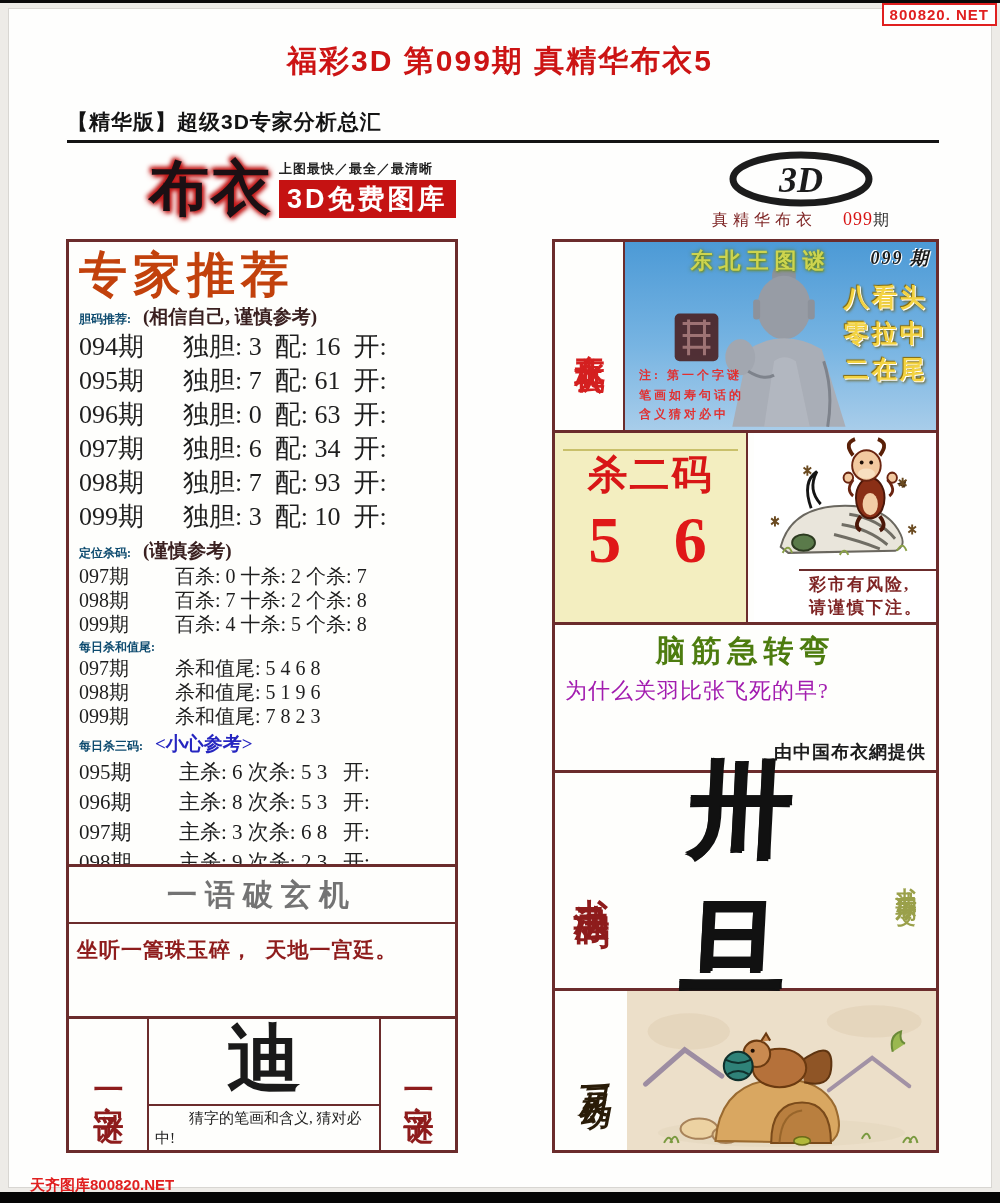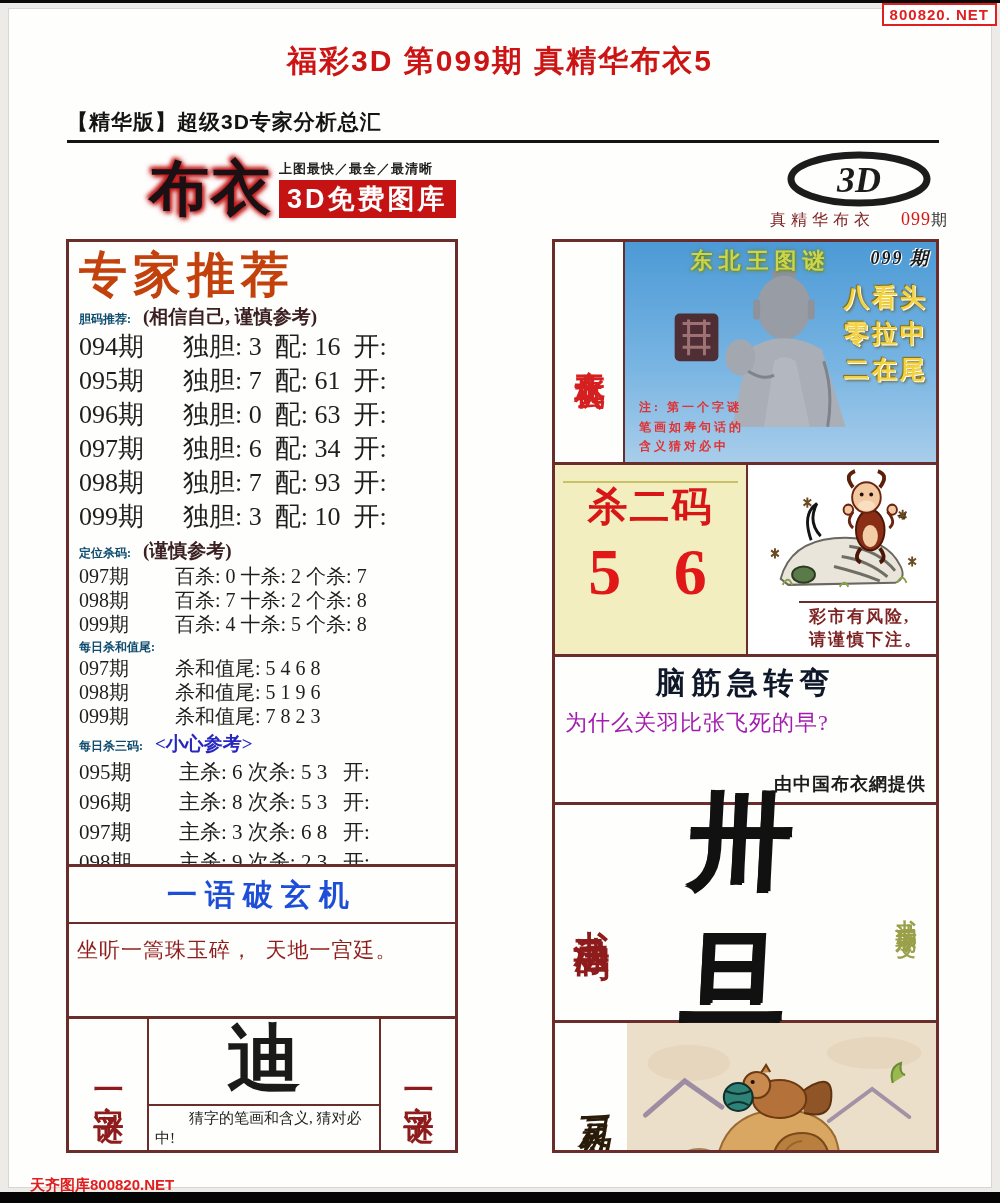--- a/index.html
+++ b/index.html
@@ -24,21 +24,21 @@
     font-family:"Liberation Sans","DejaVu Sans",sans-serif;
     font-size:30px; font-weight:bold; letter-spacing:2px;
   }
   .section-header {
     margin:26px 0 0 58px; color:#141414;
     font-family:"Liberation Sans","DejaVu Sans",sans-serif;
     font-size:21px; font-weight:bold; letter-spacing:1px;
   }
   .header-rule { margin:4px 0 0 58px; width:872px; border-bottom:3px solid #141414; }
   
-  .masthead { display:flex; justify-content:space-between; align-items:center; padding:8px 44px 2px 140px; height:86px; }
+  .masthead { display:flex; justify-content:space-between; align-items:center; padding:8px 102px 2px 140px; height:86px; }
   .logo-left { display:flex; align-items:center; }
   .logo-buyi {
     font-size:60px; font-weight:bold; color:#1b1014; line-height:1;
     text-shadow:0 0 7px #c01414, 2px 2px 4px #c01414, -2px -2px 4px #c01414;
     letter-spacing:2px;
   }
   .logo-col { margin-left:6px; }
   .logo-tagline {
     font-family:"Liberation Sans","DejaVu Sans",sans-serif;
     font-size:13px; font-weight:bold; color:#222; letter-spacing:1px;
@@ -65,53 +65,53 @@
   .lbl-note { color:#3a2020; font-size:19px; font-weight:bold; margin-left:12px; }
   .drow { display:flex; align-items:baseline; white-space:pre; color:#1e1e1e; }
   .drow-lg { font-size:26px; line-height:34px; }
   .drow-lg .issue { width:104px; }
   .drow-md { font-size:20px; line-height:24px; }
   .drow-md .issue { width:96px; }
   .drow-sm { font-size:21px; line-height:30px; }
   .drow-sm .issue { width:100px; }
   
   .sec-riddle-phrase { border-top:3px solid #6b2c2c; height:152px; flex:none; }
-  .phrase-title { text-align:center; color:#1d4ed8; font-size:30px; font-weight:bold; letter-spacing:8px; padding:8px 0 6px 0; border-bottom:2px solid #6b2c2c; }
-  .phrase-poem { color:#8e1c1c; font-size:21px; font-weight:normal; padding:12px 4px 0 8px; letter-spacing:1px; white-space:pre; }
+  .phrase-title { text-align:center; color:#737373; font-size:30px; font-weight:bold; letter-spacing:8px; padding:8px 0 6px 0; border-bottom:2px solid #6b2c2c; }
+  .phrase-poem { color:#8e1c1c; font-size:21px; font-weight:bold; padding:12px 4px 0 8px; letter-spacing:1px; white-space:pre; }
   .phrase-gold { color:#151515; font-size:25px; font-weight:bold; font-style:italic; text-align:center; padding-top:8px; white-space:pre; }
   
   .sec-char-riddle { border-top:3px solid #6b2c2c; height:134px; flex:none; display:flex; }
   .vcell { width:80px; display:flex; align-items:center; justify-content:center; }
   .vcell-l { border-right:2px solid #6b2c2c; }
   .vcell-r { border-left:2px solid #6b2c2c; width:76px; }
   .vtext-red { writing-mode:vertical-rl; text-orientation:upright; color:#8e1c1c; font-size:30px; font-weight:bold; letter-spacing:8px; }
   .char-cell { flex:1; display:flex; flex-direction:column; }
   .big-char { flex:1; text-align:center; font-size:74px; font-weight:bold; color:#1a1a1a; line-height:1.1; }
   .char-note { border-top:2px solid #6b2c2c; font-size:15px; color:#222; padding:3px 6px 2px 6px; text-indent:34px; line-height:1.3; }
   
-  .sec1 { height:220px; flex:none; display:flex; }
+  .sec1 { height:188px; flex:none; display:flex; }
   .dbw-strip { width:70px; border-right:2px solid #6b2c2c; display:flex; align-items:center; justify-content:center; }
   .dbw-text { writing-mode:vertical-rl; text-orientation:upright; color:#d42020; font-size:30px; font-weight:bold; letter-spacing:2px; }
   .buddha-img { flex:1; position:relative; background:linear-gradient(180deg,#4c9ad6 0%,#77b4e2 55%,#a8cdea 100%); overflow:hidden; }
   .buddha-title { position:absolute; top:4px; left:0; right:40px; text-align:center; color:#cdd44e; font-family:"Liberation Sans","DejaVu Sans",sans-serif; font-size:22px; font-weight:bold; letter-spacing:6px; text-shadow:0 0 4px #5a7a20,1px 1px 2px #7a9a30; }
   .buddha-issue { position:absolute; top:4px; right:6px; color:#1c1c1c; font-size:18px; font-weight:bold; letter-spacing:2px; text-shadow:1px 1px 0 #fff,-1px -1px 0 #fff; font-style:italic; }
   .buddha-hints { position:absolute; top:38px; right:8px; text-align:left; }
   .buddha-hints div { color:#f3d342; font-size:25px; font-weight:bold; letter-spacing:3px; line-height:36px; text-shadow:1px 1px 0 #fff,-1px -1px 1px #8a6a00,2px 2px 3px #6a5a10; }
   .buddha-note { position:absolute; left:14px; bottom:6px; color:#e23030; font-size:12px; font-weight:bold; line-height:1.6; letter-spacing:3px; }
   .buddha-svg { position:absolute; inset:0; }
   .sec2 { height:192px; flex:none; display:flex; border-top:3px solid #6b2c2c;gap:6px; }
   .sha2-box { width:193px; border-right:2px solid #6b2c2c; background:#f3eec0; display:flex; flex-direction:column; align-items:center; position:relative; }
   .sha2-line { position:absolute; left:8px; right:8px; top:16px; border-top:2px solid #c9c06a; }
   .sha2-title { margin-top:14px; color:#d81616; font-size:40px; font-weight:bold; letter-spacing:2px; }
   .sha2-digits { color:#e01818; font-size:66px; font-weight:bold; letter-spacing:18px; line-height:1.15; margin-left:12px; }
   .cartoon-box { flex:1; display:flex; flex-direction:column; background:#fff; }
   .cartoon-art { flex:1; position:relative; }
   .cartoon-caption { border-top:2px solid #6b2c2c; color:#7e2424; font-size:17px; font-weight:bold; padding:3px 4px 2px 10px; line-height:1.35; letter-spacing:2px;margin-left:45px; }
   .sec3 { height:148px; flex:none; border-top:3px solid #6b2c2c; position:relative; padding:6px 10px; }
-  .brain-title { text-align:center; color:#0f172a; font-size:30px; font-weight:bold; letter-spacing:6px; }
+  .brain-title { text-align:center; color:#4d7c0f; font-size:30px; font-weight:bold; letter-spacing:6px; }
   .brain-q { color:#a21caf; font-size:22px; margin-top:4px; letter-spacing:1px; }
   .brain-credit { position:absolute; right:10px; bottom:6px; color:#1c1c1c; font-size:18px; font-weight:bold; letter-spacing:1px; }
   .sec4 { height:218px; flex:none; border-top:3px solid #6b2c2c; display:flex; align-items:center; }
   .shufa-side { width:72px; display:flex; justify-content:center; }
   .shufa-vtext { writing-mode:vertical-rl; text-orientation:upright; color:#8e1c1c; font-size:36px; font-weight:bold; letter-spacing:6px; }
   .shufa-chars { flex:1; text-align:center; font-size:104px; font-weight:900; color:#111; letter-spacing:30px; text-shadow:2px 0 0 #111,0 2px 0 #111; transform:skewX(-3deg); }
   .shufa-note { width:60px; display:flex; justify-content:center; }
   .shufa-note-v { writing-mode:vertical-rl; text-orientation:upright; color:#9aa04a; font-size:21px; font-weight:bold; letter-spacing:4px; }
   .sec5 { height:160px; flex:1; border-top:3px solid #6b2c2c; display:flex; }
   .lingji-side { width:72px; display:flex; align-items:center; justify-content:center; background:#fefefc; }

